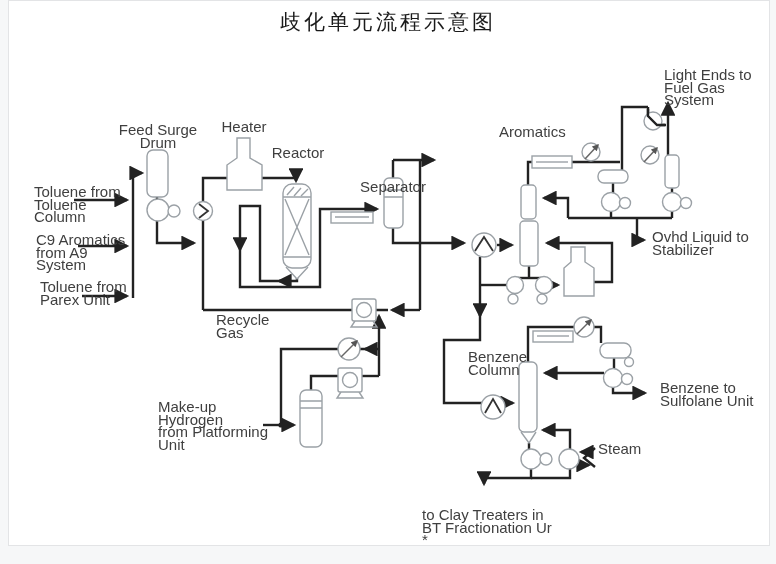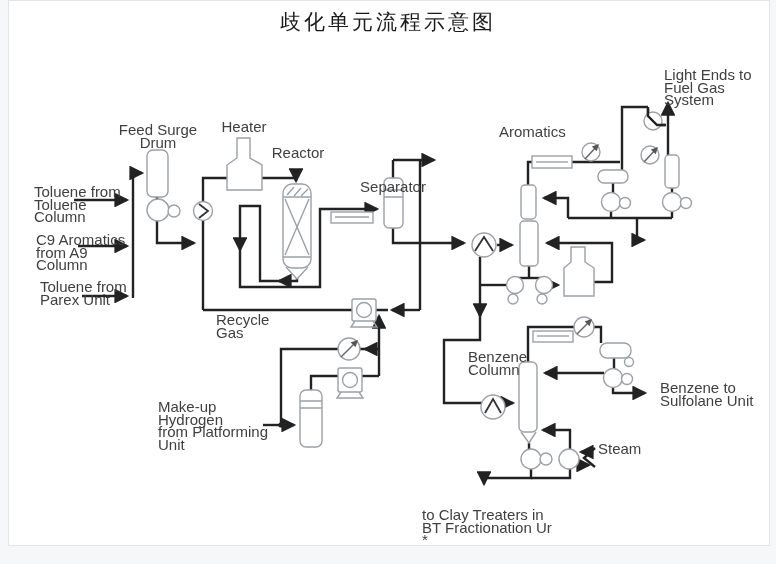--- a/index.html
+++ b/index.html
@@ -256,31 +256,33 @@
       <g>
           <circle cx="349" cy="349" r="11"></circle>
         <path d="M341 357 L357 341" stroke="#666" stroke-width="1.5" marker-end="url(#arrS)" fill="none"></path>
         </g>
     </g>
   </svg>
 
   <div class="lbl" style="left:34px;top:186px;width:100px;">Toluene from
 Toluene Column</div>
   <div class="lbl" style="left:36px;top:234px;width:100px;">C9 Aromatics
-from A9 Column</div>
+from A9 System</div>
   <div class="lbl" style="left:40px;top:281px;width:100px;">Toluene from
 Parex Unit</div>
   <div class="lbl ctr" style="left:118px;top:124px;width:80px;">Feed Surge
 Drum</div>
   <div class="lbl ctr" style="left:214px;top:121px;width:60px;">Heater</div>
   <div class="lbl ctr" style="left:268px;top:147px;width:60px;">Reactor</div>
   <div class="lbl ctr" style="left:358px;top:136px;width:70px;margin-top:45px;">Separator</div>
   <div class="lbl ctr" style="left:499px;top:126px;width:58px;">Aromatics</div>
   <div class="lbl" style="left:664px;top:69px;width:102px;">Light Ends to
 Fuel Gas System</div>
+  <div class="lbl" style="left:652px;top:231px;width:100px;">Ovhd Liquid to
+Stabilizer</div>
   <div class="lbl" style="left:216px;top:314px;width:80px;">Recycle Gas</div>
   <div class="lbl" style="left:468px;top:351px;width:56px;">Benzene
 Column</div>
   <div class="lbl" style="left:660px;top:382px;width:100px;">Benzene to
 Sulfolane Unit</div>
   <div class="lbl" style="left:598px;top:443px;width:50px;">Steam</div>
   <div class="lbl" style="left:158px;top:401px;width:125px;">Make-up Hydrogen
 from Platforming Unit</div>
   <div class="lbl" style="left:422px;top:492px;width:130px;margin-top:17px;">to Clay Treaters in
 BT Fractionation Ur *</div>

